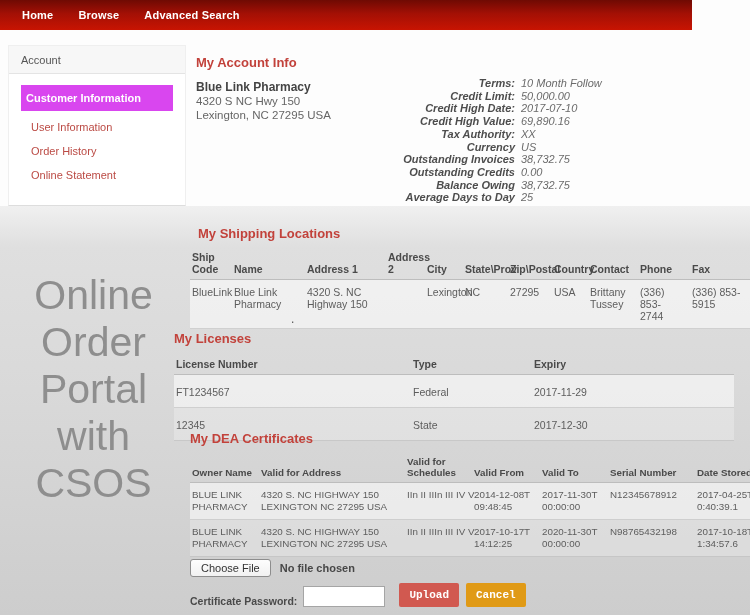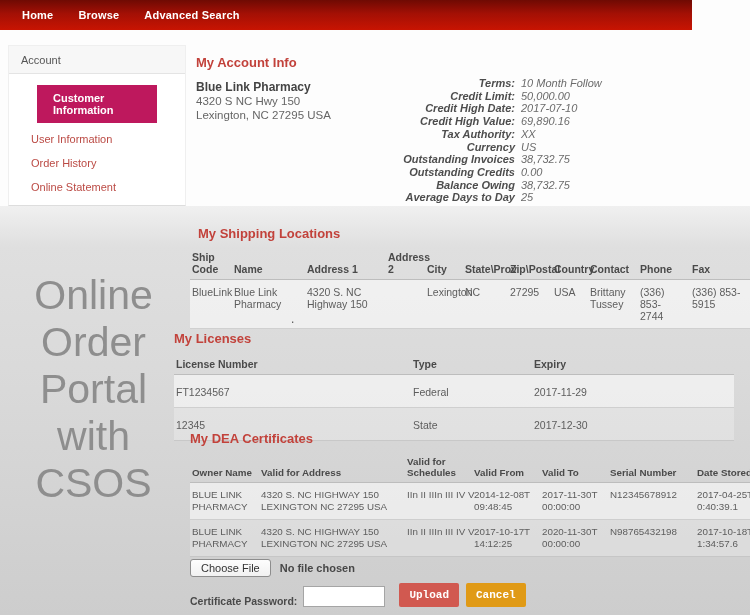--- a/index.html
+++ b/index.html
@@ -37,22 +37,22 @@
   
   .sidebar {
     position:absolute; top:45px; left:8px; width:178px; height:161px;
     background:#fff; border:1px solid #efefef; border-bottom:1px solid #ddd;
   }
   .sidebar-header {
     padding:8px 12px 7px; font-size:11px; color:#555;
     background:#f7f7f7; border-bottom:1px solid #e4e4e4;
   }
   .side-item-active {
-    margin:11px 28px 0; background:#be185d; color:#fff;
-    font-size:11px; font-weight:bold; padding:7px 16px; cursor:pointer;
+    margin:11px 12px 0; background:#d946ef; color:#fff;
+    font-size:11px; font-weight:bold; padding:7px 5px; cursor:pointer;
   }
   .side-item {
     margin:0 12px; padding:10px 10px 0; font-size:11px; color:#bb4a44;
     cursor:pointer; height:24px;
   }
 
   
   .sec-title { font-size:13px; font-weight:bold; color:#c2423b; }
 
   

